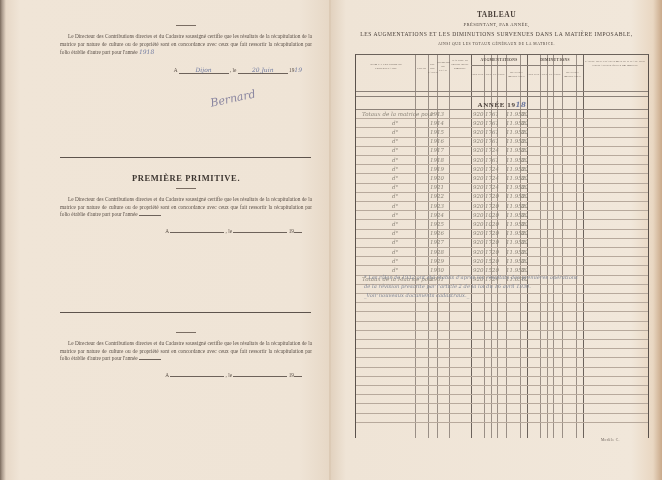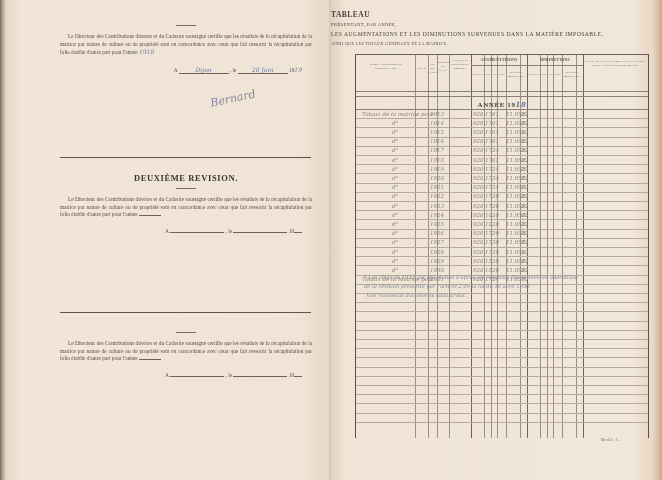--- a/index.html
+++ b/index.html
@@ -28,21 +28,21 @@
   .sig-line { font-size:5.3px; margin-top:9px; text-align:right; padding-right:10px; color:#5a4f47; }
   .hand { font-family:"DejaVu Serif", serif; font-style:italic; color:#6f7aa0; font-size:6px; }
   .blank { display:inline-block; border-bottom:0.6px solid #6d625a; vertical-align:baseline; }
   .signature {
     position:absolute; left:210px; top:92px; font-style:italic; color:#8a86a0;
     font-size:11px; transform:rotate(-12deg); font-family:"DejaVu Serif", serif;
   }
   .divider { position:absolute; left:60px; width:251px; height:1.2px; background:#5d534c; }
 
   
-  .tab-head { position:absolute; left:0; width:331px; color:#4a403a; }
+  .tab-head { position:absolute; left:0; width:331px; text-align:center; color:#4a403a; }
   .t1 { top:10px; font-size:7.5px; font-weight:bold; letter-spacing:0.5px; }
   .t2 { top:22px; font-size:4.6px; letter-spacing:0.4px; }
   .t3 { top:31px; font-size:5.6px; letter-spacing:0.5px; }
   .t4 { top:42px; font-size:3.8px; letter-spacing:0.5px; }
 
   .table-box {
     position:absolute; left:24px; top:54px; width:292px; height:383px;
     border-left:1.6px solid #5b524c; border-right:1.6px solid #5b524c; border-top:1px solid #6a615a;
   }
   .vline { position:absolute; top:0; width:0.8px; background:#9a8f86; height:383px; }
@@ -79,21 +79,21 @@
       <span class="blank" style="width:50px;text-align:center;"><span class="hand">Dijon</span></span>
       <span>, le</span>
       <span class="blank" style="width:50px;text-align:center;"><span class="hand">20 Juin</span></span>
       <span>19</span><span class="hand">19</span>
     </div>
   </div>
   <div class="signature">Bernard</div>
   <div class="divider" style="top:157px;"></div>
 
   <div class="section" style="top:173px;">
-    <div class="sec-title">DEUXIÈME REVISION.</div>
+    <div class="sec-title">PREMIÈRE PRIMITIVE.</div>
     <div class="sec-rule"></div>
     <div class="sec-body">
       <span>Le Directeur des Contributions directes et du Cadastre soussigné certifie que les résultats de la récapitulation de la matrice par nature de culture ou de propriété sont en concordance avec ceux que fait ressortir la récapitulation par folio établie d'autre part pour l'année</span>
       <span class="blank" style="width:22px;"></span>
     </div>
     <div class="sig-line">
       <span>A</span>
       <span class="blank" style="width:54px;"></span>
       <span>, le</span>
       <span class="blank" style="width:54px;"></span>

